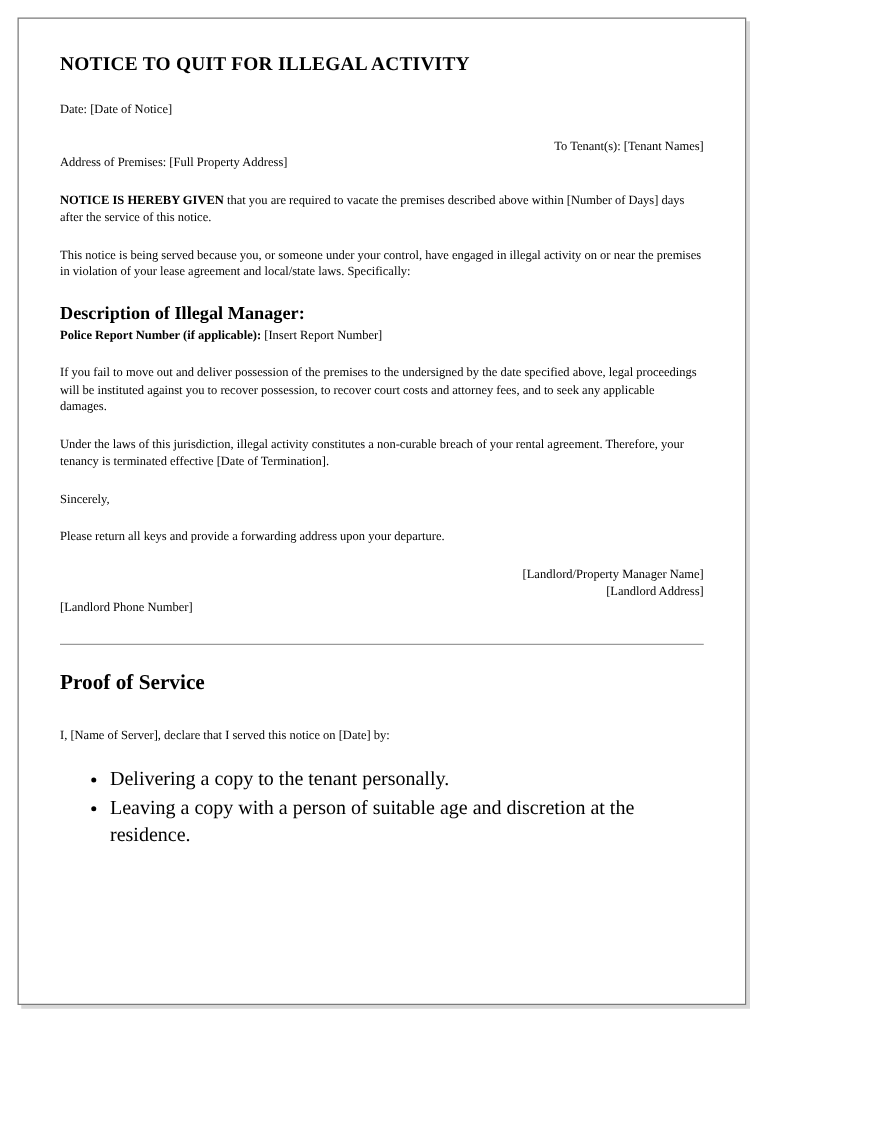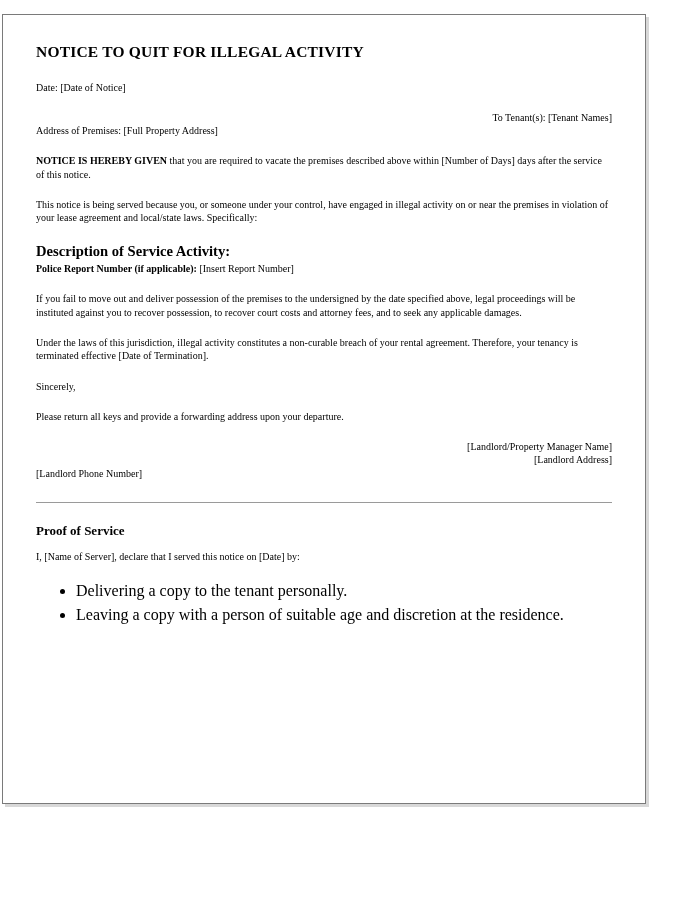--- a/index.html
+++ b/index.html
@@ -16,23 +16,23 @@
   }
   .page {
     position: relative;
     width: 700px;
     height: 900px;
     background: #ffffff;
     box-sizing: border-box;
   }
   .sheet {
     position: absolute;
-    left: 2px;
+    left: 14px;
     top: 14px;
-    width: 644px;
+    width: 583px;
     height: 790px;
     background: #ffffff;
     border: 1px solid #7a7a7a;
     box-shadow: 3px 3px 0 0 #d8d8d8;
     box-sizing: border-box;
     overflow: hidden;
   }
   .content {
     padding: 28px 33px 0 33px;
   }
@@ -61,23 +61,23 @@
     font-weight: bold;
     margin: 0 0 1px 0;
     line-height: 1.33;
   }
   hr.divider {
     border: none;
     border-top: 1px solid #9a9a9a;
     margin: 22px 0 20px 0;
   }
   h2.sub-title {
-    font-size: 13px;
+    font-size: 17px;
     font-weight: bold;
-    margin: 0 0 11px 0;
+    margin: 0 0 26px 0;
   }
   ul.service-list {
     margin: 0 0 16px 0;
     padding-left: 40px;
   }
   ul.service-list li {
     font-size: 16px;
     line-height: 1.35;
     margin: 0 0 2px 0;
   }
@@ -93,21 +93,21 @@
 
       <p class="block">Date: [Date of Notice]</p>
 
       <p class="block tight">To Tenant(s): [Tenant Names]</p>
       <p class="block">Address of Premises: [Full Property Address]</p>
 
       <p class="block"><span class="bold">NOTICE IS HEREBY GIVEN</span><span> that you are required to vacate the premises described above within [Number of Days] days after the service of this notice.</span></p>
 
       <p class="block">This notice is being served because you, or someone under your control, have engaged in illegal activity on or near the premises in violation of your lease agreement and local/state laws. Specifically:</p>
 
-      <p class="section-head">Description of Service Activity:</p>
+      <p class="section-head">Description of Illegal Manager:</p>
 
       <p class="block"><span class="bold">Police Report Number (if applicable):</span><span> [Insert Report Number]</span></p>
 
       <p class="block">If you fail to move out and deliver possession of the premises to the undersigned by the date specified above, legal proceedings will be instituted against you to recover possession, to recover court costs and attorney fees, and to seek any applicable damages.</p>
 
       <p class="block">Under the laws of this jurisdiction, illegal activity constitutes a non-curable breach of your rental agreement. Therefore, your tenancy is terminated effective [Date of Termination].</p>
 
       <p class="block">Sincerely,</p>
 
       <p class="block">Please return all keys and provide a forwarding address upon your departure.</p>

